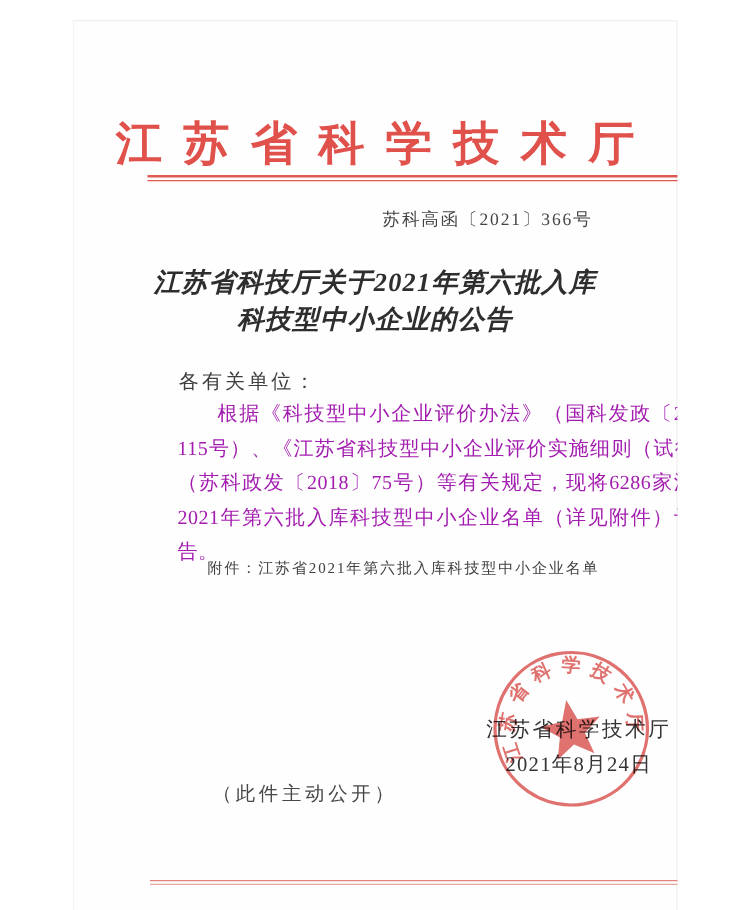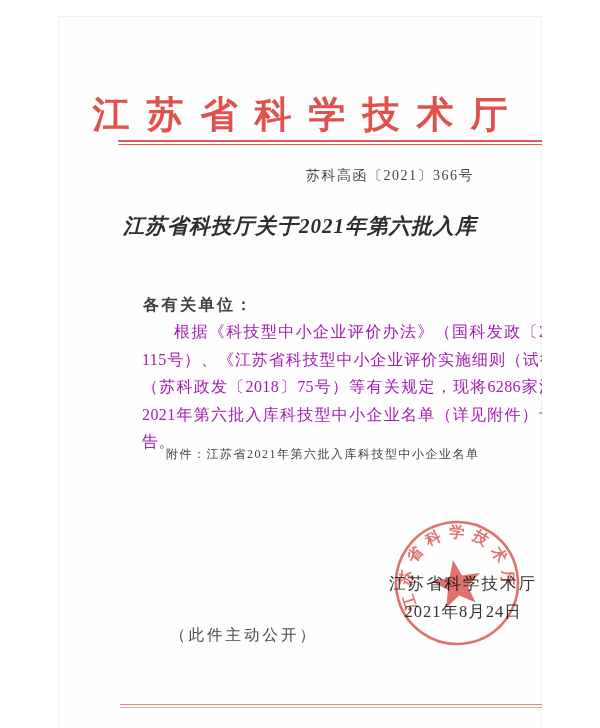--- a/index.html
+++ b/index.html
@@ -63,21 +63,20 @@
     line-height: 29px;
     font-style: italic;
   }
   .salutation {
     position: absolute;
     top: 279px;
     left: 85px;
     font-size: 16px;
     letter-spacing: 2.5px;
     white-space: nowrap;
-    font-weight: bold;
   }
   .body-paragraph {
     position: absolute;
     top: 302px;
     left: 84px;
     width: 448px;
     font-size: 16px;
     letter-spacing: 0.4px;
     line-height: 27.6px;
     text-indent: 2em;
@@ -152,20 +151,21 @@
 <div class="page">
 
   <div class="letterhead">江苏省科学技术厅</div>
 
   <div class="rule-top"></div>
 
   <div class="doc-number">苏科高函〔2021〕366号</div>
 
   <div class="notice-title">
     <div>江苏省科技厅关于2021年第六批入库</div>
+    <div>科技型中小企业的公告</div>
   </div>
 
   <div class="salutation">各有关单位：</div>
 
   <div class="body-paragraph">根据《科技型中小企业评价办法》（国科发政〔2017〕115号）、《江苏省科技型中小企业评价实施细则（试行）》（苏科政发〔2018〕75号）等有关规定，现将6286家江苏省2021年第六批入库科技型中小企业名单（详见附件）予以公告。</div>
 
   <div class="attachment-line">附件：江苏省2021年第六批入库科技型中小企业名单</div>
 
   <div class="signer">江苏省科学技术厅</div>
 

